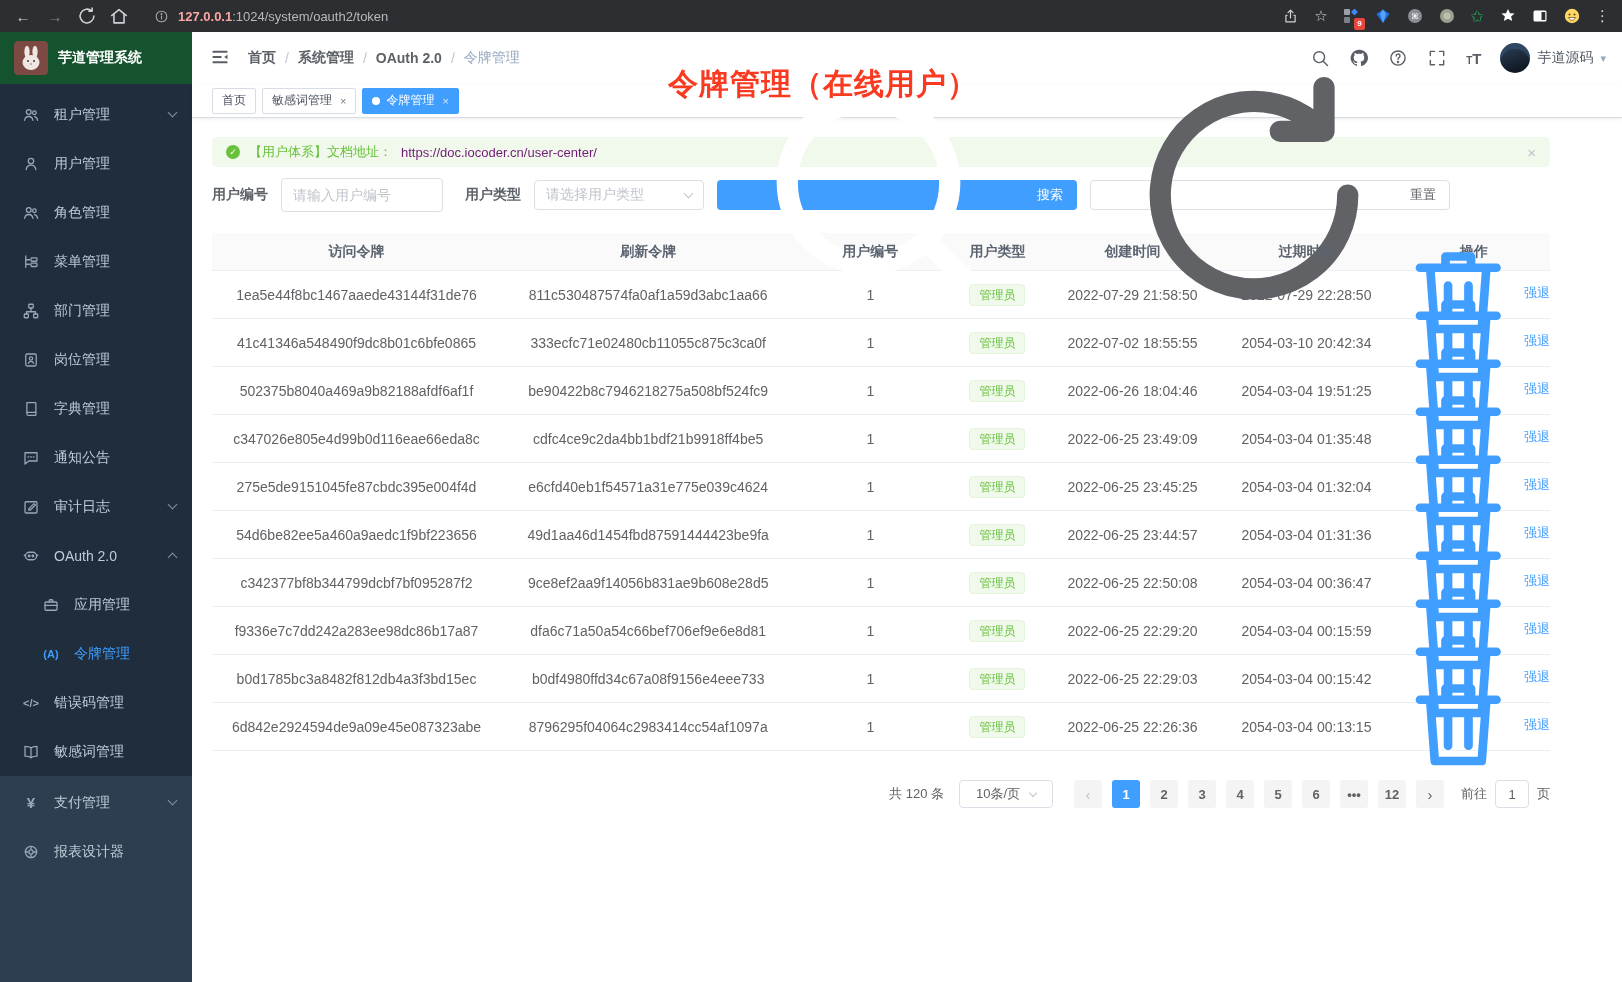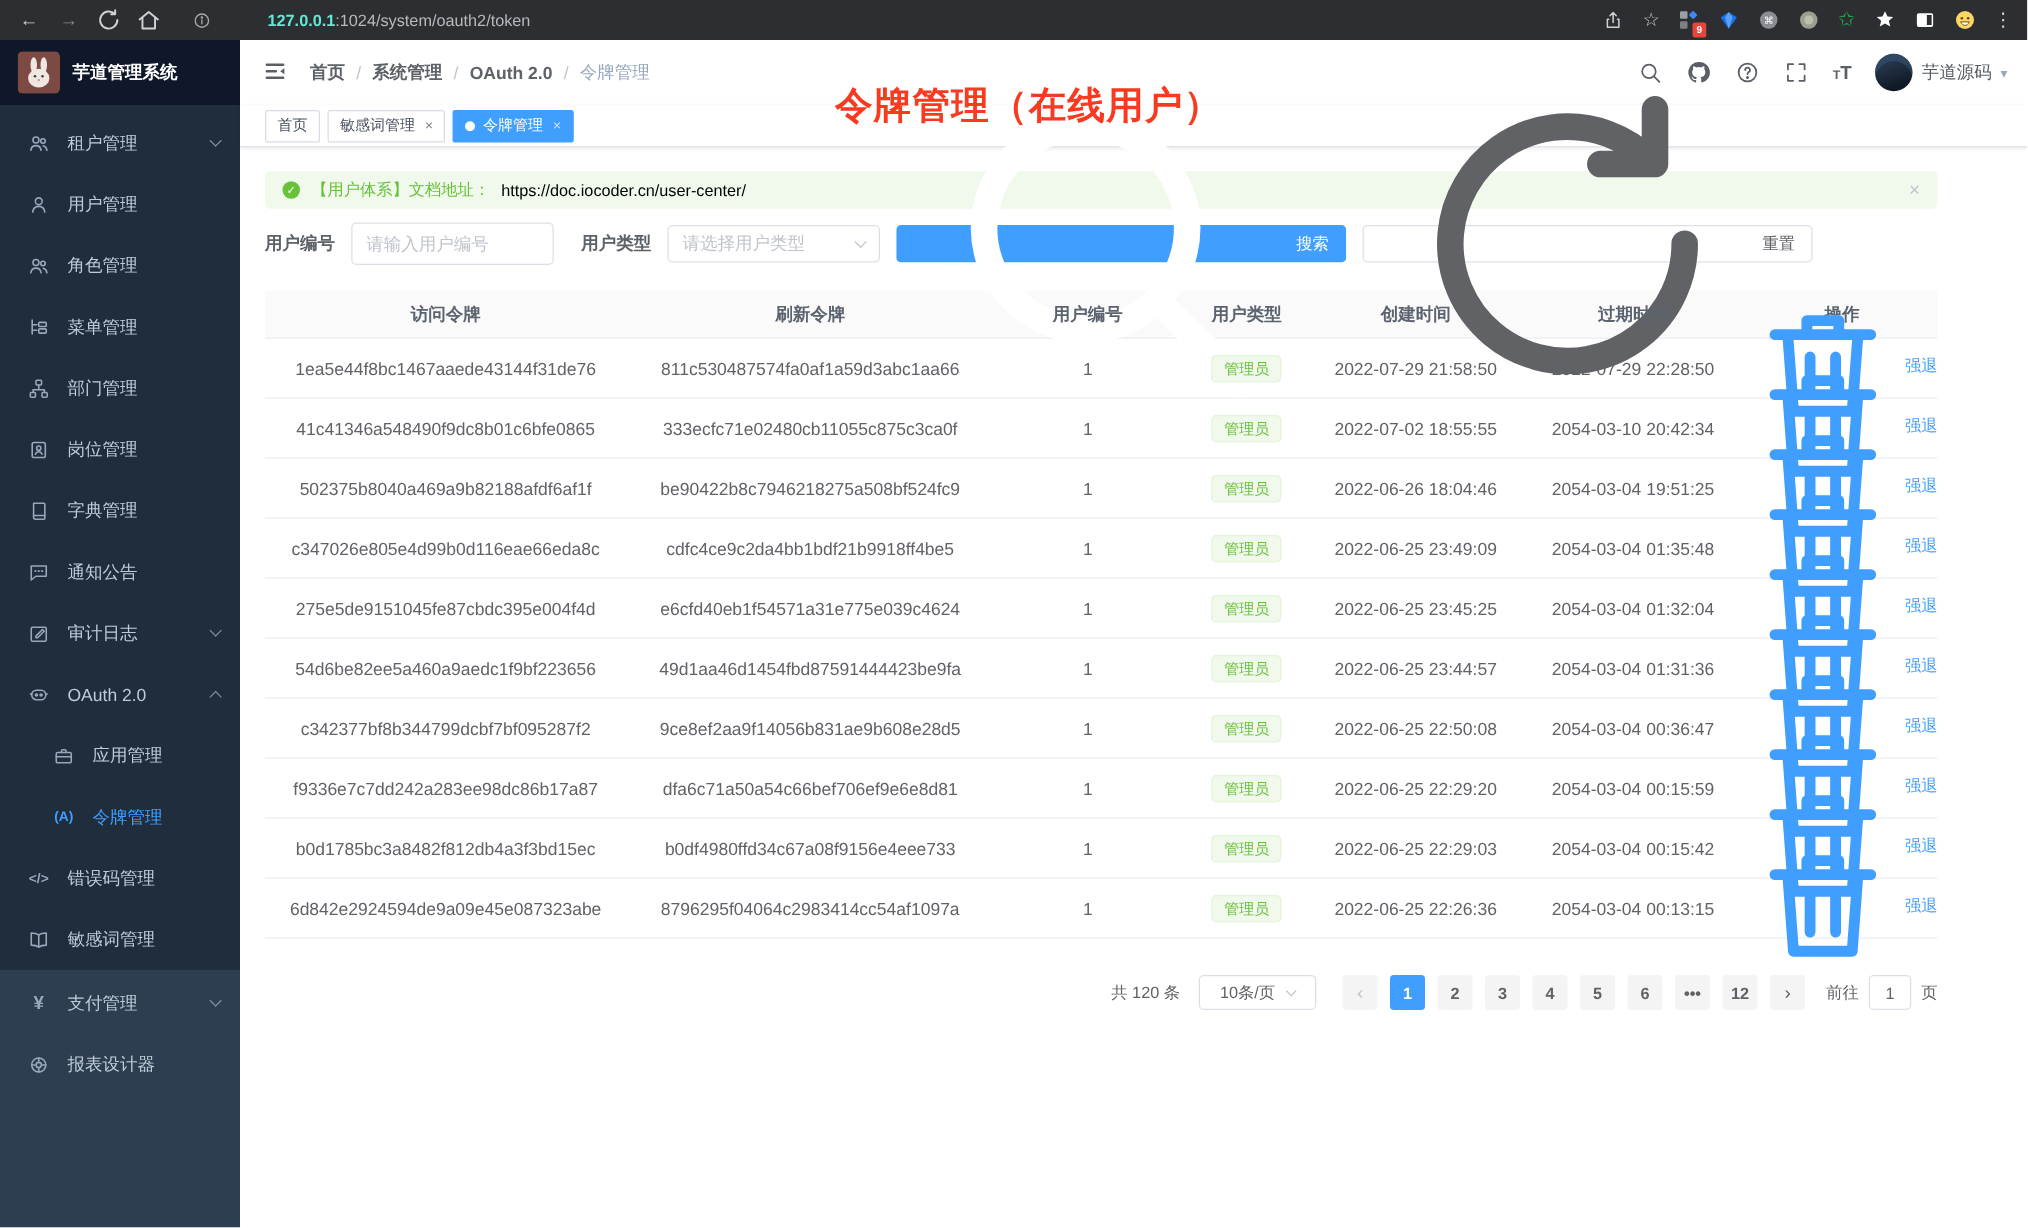--- a/index.html
+++ b/index.html
@@ -7,34 +7,34 @@
   .page{width:1622px;height:982px;position:relative;overflow:hidden;
         font-family:"Liberation Sans","DejaVu Sans",sans-serif;font-size:14px;color:#606266;background:#fff;}
 
   
   .browser-bar{height:32px;background:#2d2e31;display:flex;align-items:center;padding:0 12px;color:#cfd1d5;}
   .bb-ic{width:22px;height:22px;display:flex;align-items:center;justify-content:center;font-size:15px;margin-right:10px;cursor:pointer;}
   .bb-ic svg{width:15px;height:15px;}
   .bb-fwd{color:#86888c;}
   .url-bar{display:flex;align-items:center;margin-left:14px;font-size:13px;flex:0 1 auto;cursor:text;}
   .url-bar .info{width:15px;height:15px;margin-right:9px;color:#a7a9ad;display:flex;}
-  .url-host{color:#5eead4;font-weight:700;margin-left:36px;}
+  .url-host{color:#fca5a5;font-weight:700;}
   .url-rest{color:#b7b9bd;}
   .bb-right{margin-left:auto;display:flex;align-items:center;gap:15px;}
   .ext{position:relative;width:17px;height:17px;display:flex;align-items:center;justify-content:center;cursor:pointer;}
   .ext svg{width:16px;height:16px;}
   .ext-badge{position:absolute;right:-5px;bottom:-5px;background:#e8453c;color:#fff;font-size:8px;line-height:10px;padding:1px 3px;border-radius:2px;font-weight:700;}
   .star{font-size:15px;color:#cfd1d5;}
   .dots{font-size:15px;color:#cfd1d5;letter-spacing:0;}
   .gstar{color:#23a455;font-size:16px;}
 
   
   .app{display:flex;height:950px;}
   .sidebar{width:192px;background:#1f2d3d;display:flex;flex-direction:column;flex-shrink:0;}
-  .logo{height:52px;background:#0f172a;display:flex;align-items:center;padding-left:14px;gap:10px;color:#fff;font-weight:700;font-size:14px;}
+  .logo{height:52px;background:#14532d;display:flex;align-items:center;padding-left:14px;gap:10px;color:#fff;font-weight:700;font-size:14px;}
   .logo-img{width:34px;height:34px;border-radius:4px;overflow:hidden;flex-shrink:0;display:flex;}
   .menu{flex:1;display:flex;flex-direction:column;padding-top:6px;}
   .menu-bottom{background:#2d3e50;flex:1;padding-top:2px;}
   .menu-item{height:49px;display:flex;align-items:center;padding:0 16px 0 22px;color:#bfcbd9;cursor:pointer;font-size:14px;}
   .menu-item.sub{padding-left:42px;}
   .menu-item.active{color:#409eff;}
   .mi-icon{width:18px;height:18px;margin-right:14px;color:#97a8b9;display:flex;align-items:center;justify-content:center;font-size:16px;flex-shrink:0;}
   .mi-icon svg{width:16px;height:16px;}
   .menu-item.active .mi-icon{color:#409eff;}
   .mi-label{flex:1;white-space:nowrap;}
@@ -64,21 +64,21 @@
   .tab{height:26px;display:flex;align-items:center;gap:6px;padding:0 9px;border:1px solid #d8dce5;background:#fff;color:#495060;font-size:12px;cursor:pointer;border-radius:2px;}
   .tab.active{background:#409eff;border-color:#409eff;color:#fff;}
   .tab .dot{width:8px;height:8px;border-radius:50%;background:#fff;}
   .tab .tx{font-size:11px;color:inherit;opacity:.75;margin-left:2px;cursor:pointer;}
 
   .content{flex:1;padding:19px 72px 20px 20px;position:relative;}
 
   
   .alert{height:30px;background:#f0f9eb;border-radius:4px;display:flex;align-items:center;padding:0 14px;gap:9px;color:#67c23a;font-size:13px;margin-bottom:11px;}
   .check-ic{width:14px;height:14px;border-radius:50%;background:#67c23a;color:#fff;font-size:9px;display:flex;align-items:center;justify-content:center;flex-shrink:0;}
-  .alert a{color:#000000;text-decoration:none;cursor:pointer;}
+  .alert a{color:#701a75;text-decoration:none;cursor:pointer;}
   .alert .close{margin-left:auto;color:#c0c4cc;font-size:15px;cursor:pointer;line-height:1;}
 
   
   .filters{display:flex;align-items:center;margin:10px 0 21px;}
   .f-label{font-weight:700;color:#5d6268;margin-right:13px;white-space:nowrap;}
   .f-input{width:162px;height:30px;border:1px solid #dcdfe6;border-radius:4px;padding:16px 11px;font-size:14px;color:#606266;outline:none;font-family:inherit;}
   .f-input::placeholder{color:#c0c4cc;}
   .f-gap{width:22px;}
   .f-select{width:170px;height:30px;border:1px solid #dcdfe6;border-radius:4px;display:flex;align-items:center;justify-content:space-between;padding:0 11px;color:#c0c4cc;cursor:pointer;background:#fff;}
   .f-select .chev{color:#c0c4cc;margin-top:-3px;}

